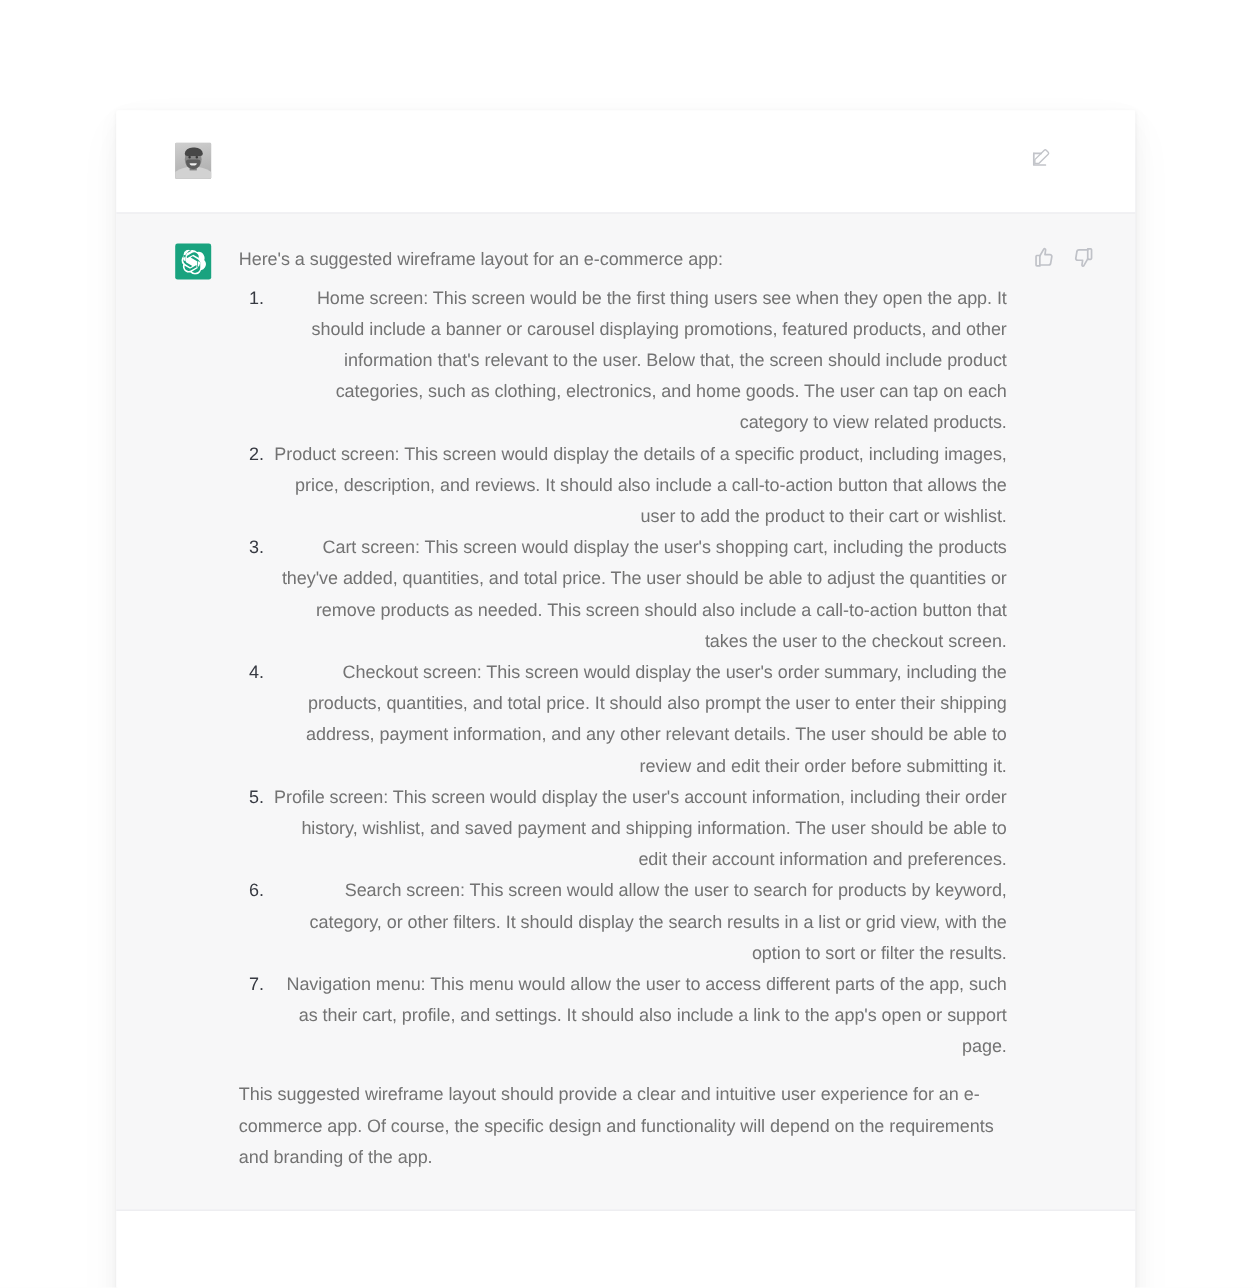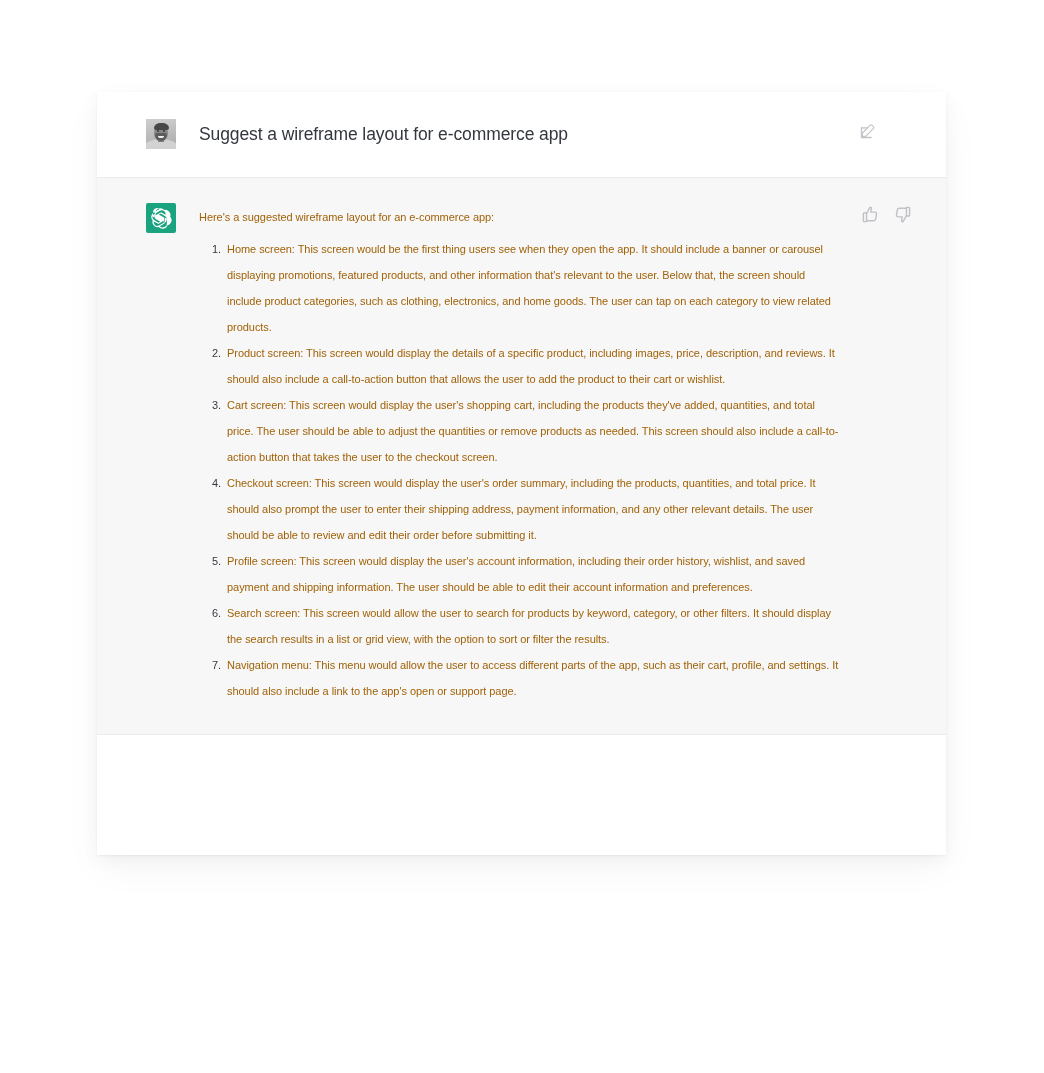--- a/index.html
+++ b/index.html
@@ -126,35 +126,36 @@
     width: 30px; height: 30px;
     background: #19a37f;
     border-radius: 2px;
     display: flex; align-items: center; justify-content: center;
   }
   .logo-badge svg { width: 21px; height: 21px; display: block; }
 
   .assistant-body {
     flex: 1 1 auto;
     min-width: 0;
-    font-size: 11px;
+    font-size: 15px;
     line-height: 26px;
-    color: #a16207;
+    color: #737373;
     letter-spacing: -0.05px;
     padding-top: 1px;
     max-width: 640px;
   }
   .assistant-body p { margin: 0; }
   .assistant-body p.intro { margin-bottom: 6px; }
   .assistant-body p.outro { margin-top: 14px; }
 
   ol.screen-list {
     margin: 0;
     padding: 0 0 0 25px;
     list-style: decimal;
+    text-align: right;
   }
   ol.screen-list li {
     margin: 0 0 0 0;
     padding-left: 3px;
   }
   ol.screen-list li::marker { color: #373a42; }
 
   .feedback-btns {
     position: absolute;
     top: 27px;
@@ -185,21 +186,20 @@
           <div class="shoulders"></div>
           <div class="neck"></div>
           <div class="head"></div>
           <div class="hair"></div>
           <div class="beard"></div>
           <div class="eye-l"></div>
           <div class="eye-r"></div>
           <div class="smile"></div>
         </div>
       </div>
-      <div class="user-text">Suggest a wireframe layout for e-commerce app</div>
     </div>
     <div class="edit-btn">
       <span>
         <svg viewBox="0 0 24 24" fill="none" stroke="currentColor" stroke-width="1.7" stroke-linecap="round" stroke-linejoin="round">
           <path d="M4 15.2V20h4.8L20.3 8.5a1.7 1.7 0 0 0 0-2.4l-2.4-2.4a1.7 1.7 0 0 0-2.4 0L4 15.2z" transform="scale(0.82) translate(2.4 2.4)"></path>
           <path d="M4.2 8.2V19.8h11.6"></path>
           <path d="M4.2 8.2h7.4"></path>
         </svg>
       </span>
     </div>
@@ -221,20 +221,21 @@
         <ol class="screen-list">
           <li>Home screen: This screen would be the first thing users see when they open the app. It should include a banner or carousel displaying promotions, featured products, and other information that's relevant to the user. Below that, the screen should include product categories, such as clothing, electronics, and home goods. The user can tap on each category to view related products.</li>
           <li>Product screen: This screen would display the details of a specific product, including images, price, description, and reviews. It should also include a call-to-action button that allows the user to add the product to their cart or wishlist.</li>
           <li>Cart screen: This screen would display the user's shopping cart, including the products they've added, quantities, and total price. The user should be able to adjust the quantities or remove products as needed. This screen should also include a call-to-action button that takes the user to the checkout screen.</li>
           <li>Checkout screen: This screen would display the user's order summary, including the products, quantities, and total price. It should also prompt the user to enter their shipping address, payment information, and any other relevant details. The user should be able to review and edit their order before submitting it.</li>
           <li>Profile screen: This screen would display the user's account information, including their order history, wishlist, and saved payment and shipping information. The user should be able to edit their account information and preferences.</li>
           <li>Search screen: This screen would allow the user to search for products by keyword, category, or other filters. It should display the search results in a list or grid view, with the option to sort or filter the results.</li>
           <li>Navigation menu: This menu would allow the user to access different parts of the app, such as their cart, profile, and settings. It should also include a link to the app's open or support page.</li>
         </ol>
 
+        <p class="outro">This suggested wireframe layout should provide a clear and intuitive user experience for an e-commerce app. Of course, the specific design and functionality will depend on the requirements and branding of the app.</p>
       </div>
     </div>
 
     <div class="feedback-btns">
       <span class="fb">
         <span>
           <svg viewBox="0 0 24 24" fill="none" stroke="currentColor" stroke-width="1.8" stroke-linecap="round" stroke-linejoin="round">
             <path d="M7 10v11H4a1 1 0 0 1-1-1v-9a1 1 0 0 1 1-1h3z"></path>
             <path d="M7 10.5l4.1-7.2a1.1 1.1 0 0 1 2 .6l-.7 5.1h5.2a2 2 0 0 1 1.97 2.33l-1.1 6.4A2.4 2.4 0 0 1 16.1 20H7"></path>
           </svg>

